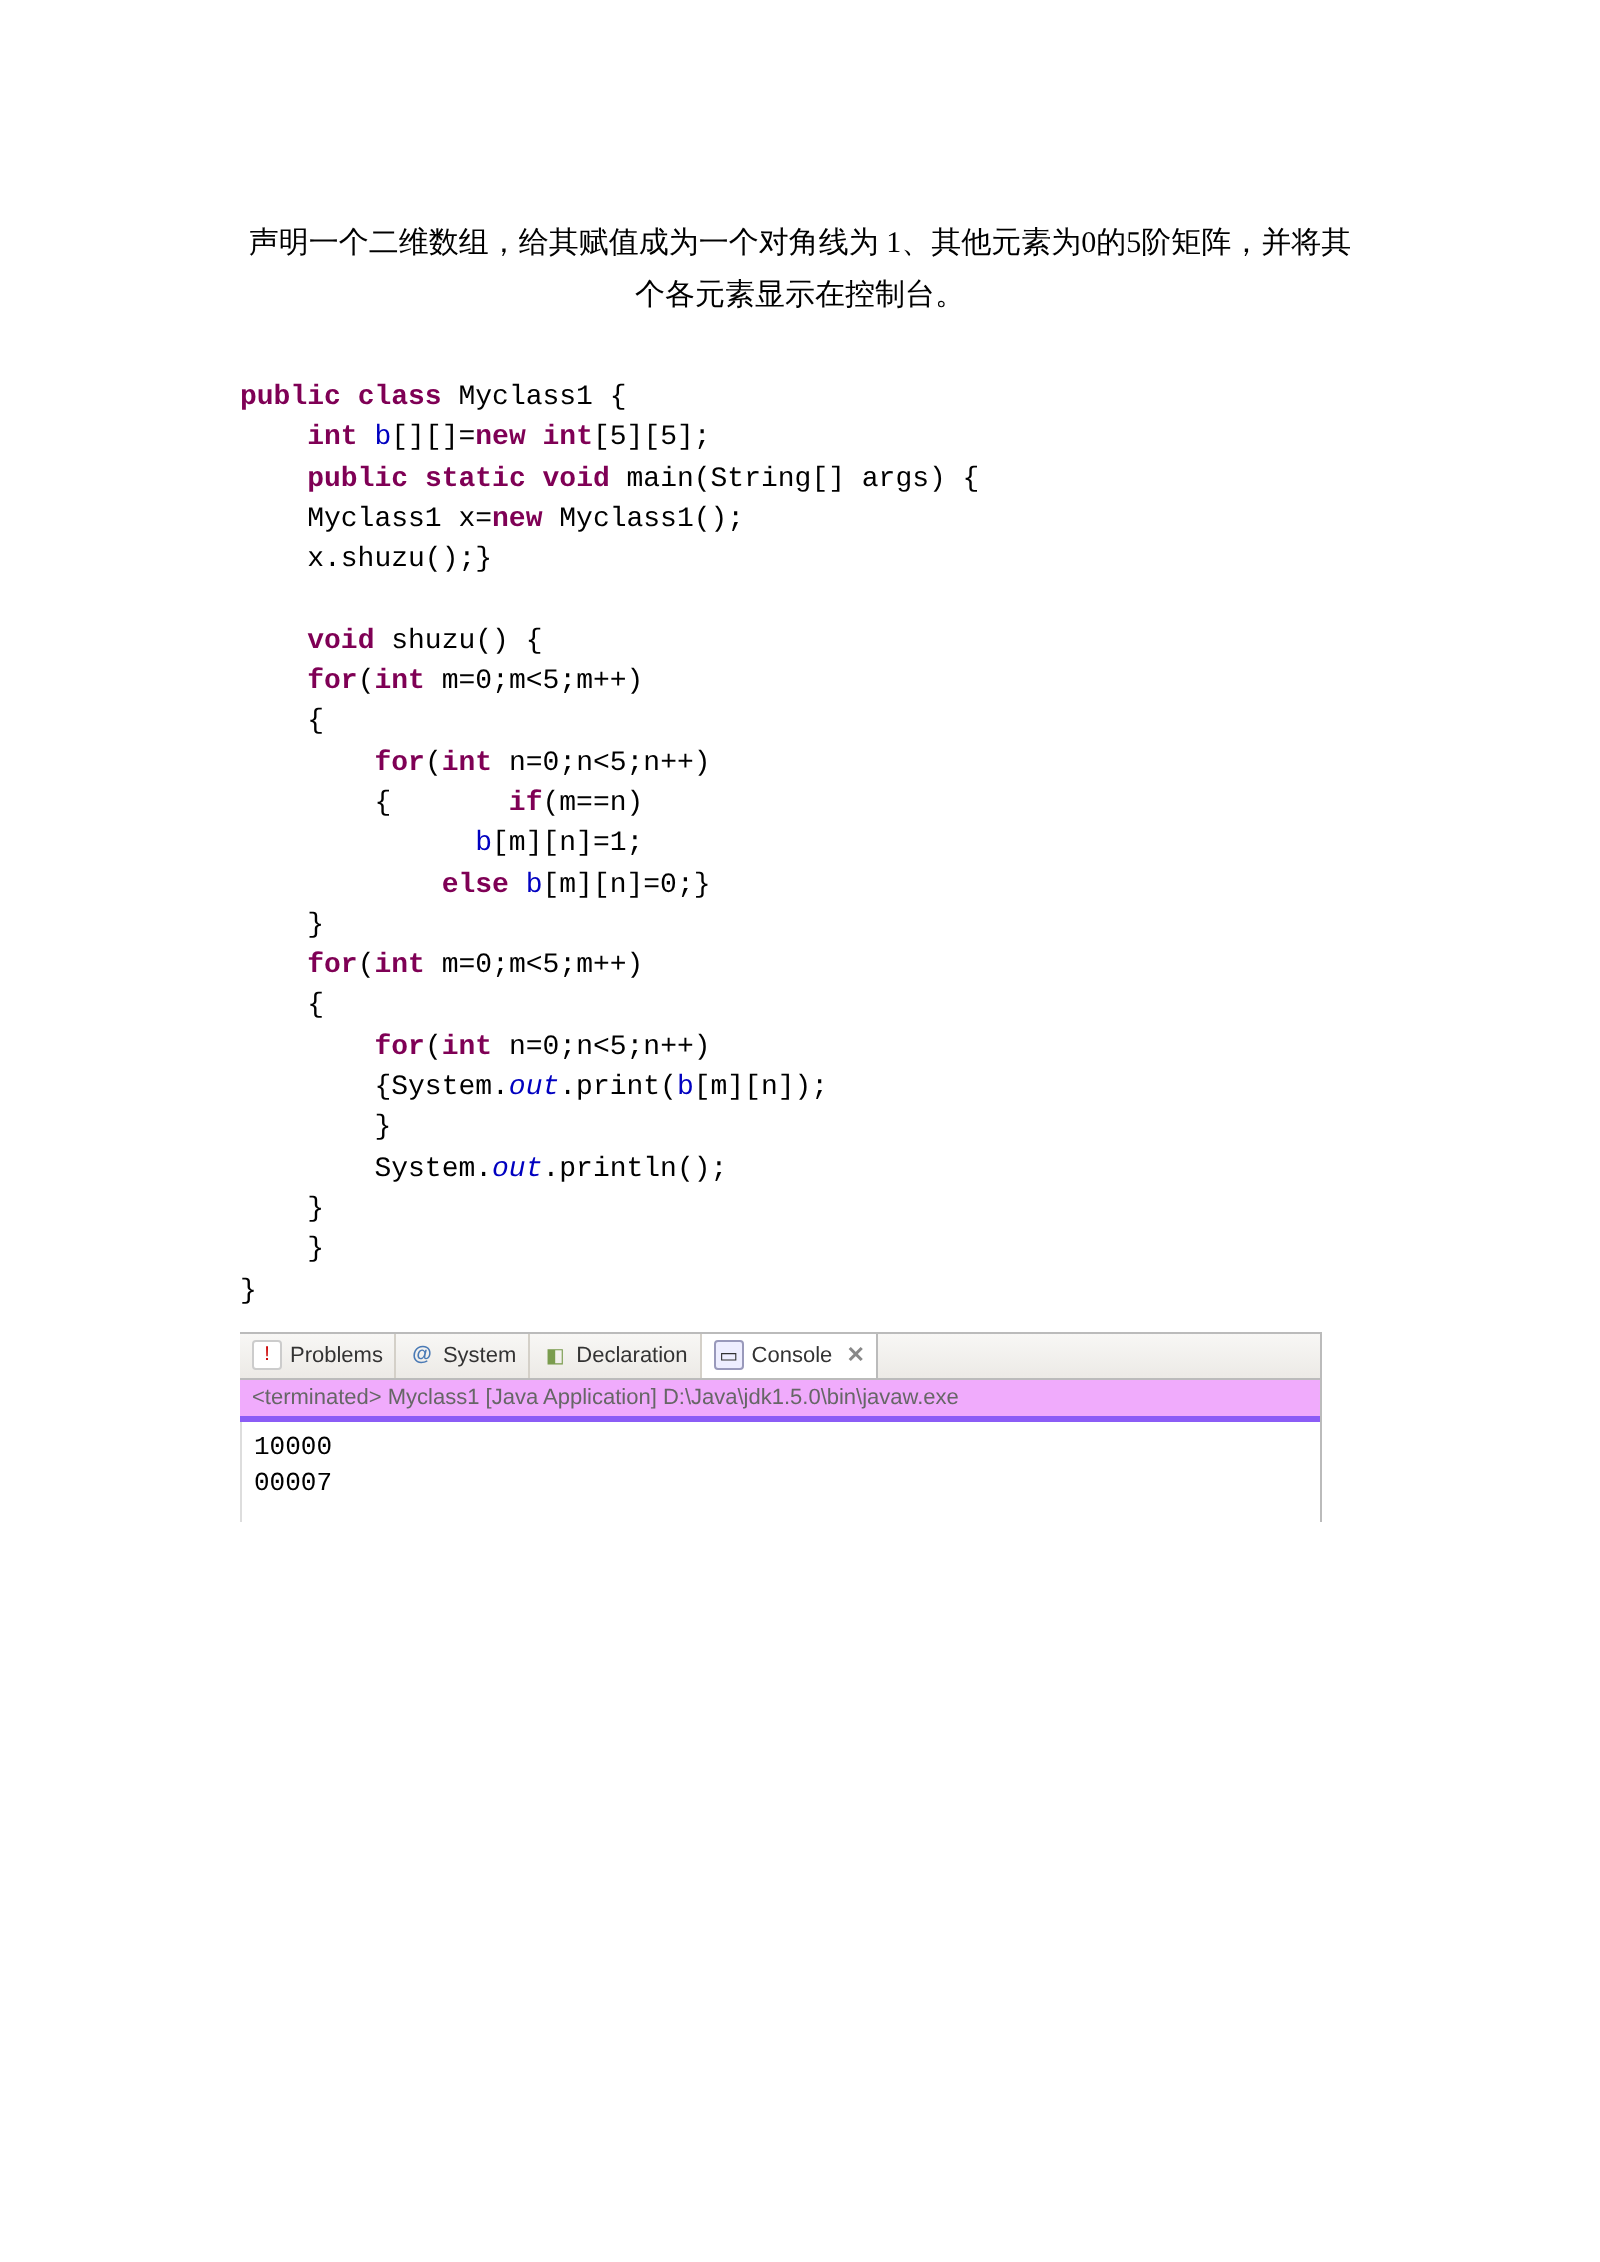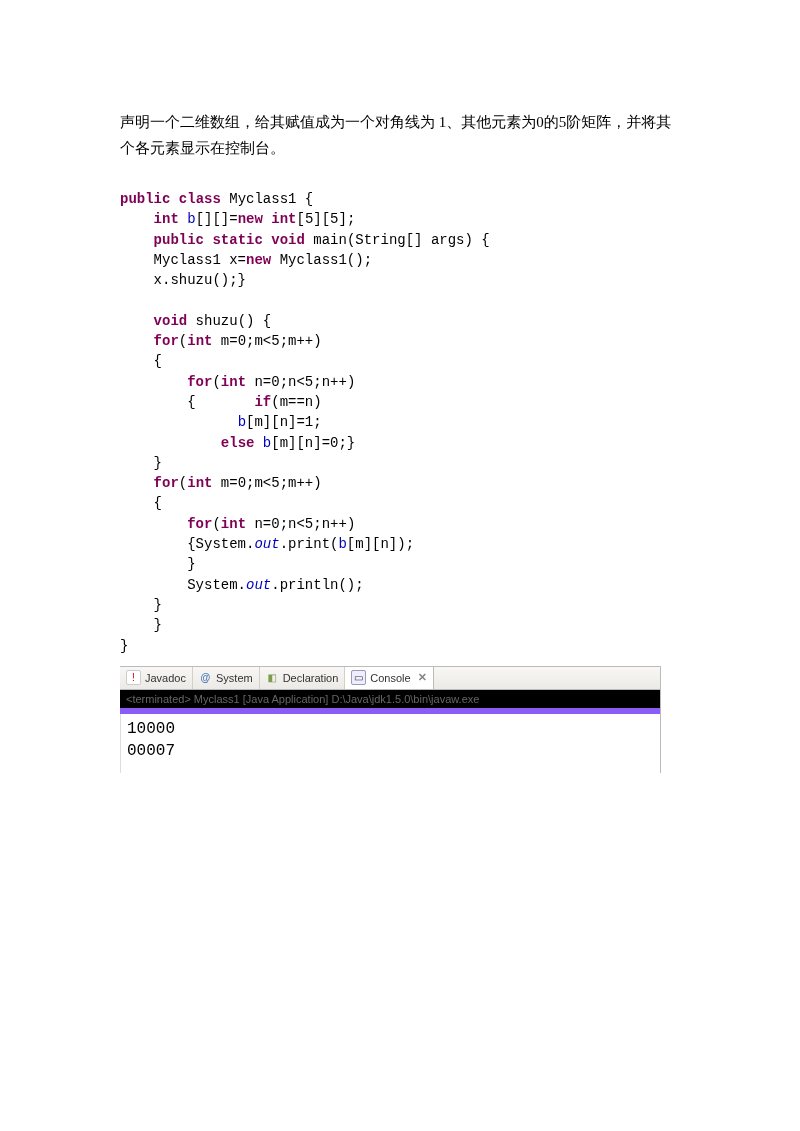--- a/index.html
+++ b/index.html
@@ -10,20 +10,21 @@
     width: 800px;
   }
   .page {
     padding: 110px 120px 0 120px;
   }
   .description {
     font-size: 15px;
     line-height: 1.7;
     color: #000;
     margin-bottom: 4px;
+    text-align: center;
   }
   .code-block {
     font-family: "Courier New", monospace;
     font-size: 14px;
     line-height: 1.45;
     white-space: pre;
     color: #000;
     margin-top: 28px;
   }
   .kw { color: #7f0055; font-weight: bold; }
@@ -57,27 +58,27 @@
     background: #fff;
     border-right: 1px solid #bbb;
   }
   .tab.sep {
     border-right: 1px solid #d4d0c8;
   }
   .status-line {
     font-family: Tahoma, sans-serif;
     font-size: 11px;
     color: #666;
-    background: #000000;
+    background: #f0abfc;
     padding: 3px 6px;
-    border-bottom: 6px solid #8b5cf6;
+    border-bottom: 3px solid #8b5cf6;
   }
   .console-output {
     font-family: "Courier New", monospace;
-    font-size: 16px;
+    font-size: 13px;
     line-height: 1.4;
     background: #fff;
     padding: 4px 6px 10px 6px;
     color: #000;
     border-left: 1px solid #ddd;
   }
   .icon {
     display: inline-flex;
     width: 13px;
     height: 13px;
@@ -120,21 +121,21 @@
 <span>        }</span>
 <span>        System.</span><span class="static-member">out</span><span>.println();</span>
 <span>    }</span>
 <span>    }</span>
 <span>}</span></div>
 
   <div class="console-panel">
     <div class="tabs">
       <div class="tab sep">
         <span class="icon icon-problems">!</span>
-        <span>Javadoc</span>
+        <span>Problems</span>
       </div>
       <div class="tab sep">
         <span class="icon icon-javadoc">@</span>
         <span>System</span>
       </div>
       <div class="tab sep">
         <span class="icon icon-declaration">◧</span>
         <span>Declaration</span>
       </div>
       <div class="tab active">

